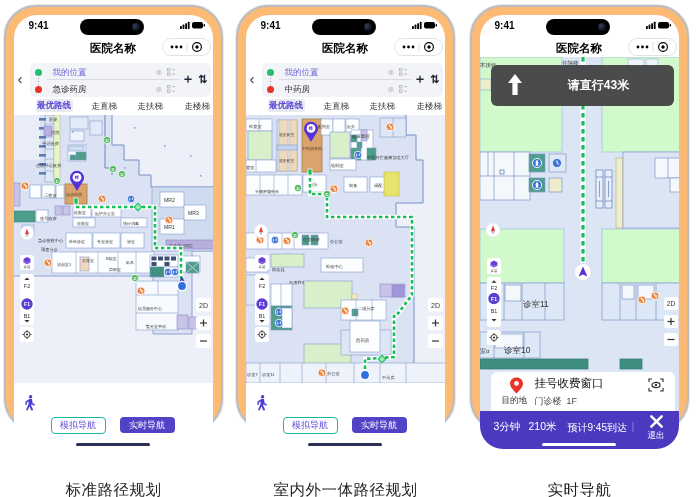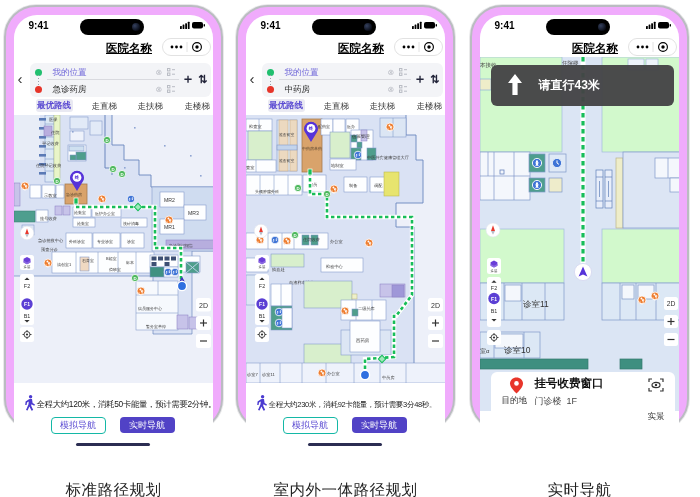--- a/index.html
+++ b/index.html
@@ -1,30 +1,30 @@
 <!DOCTYPE html>
 <html lang="zh"><head>
 <meta charset="utf-8">
 <style>
   html,body{margin:0;padding:0;}
   body{width:700px;height:497px;background:#ffffff;overflow:hidden;
        font-family:"Liberation Sans",sans-serif;position:relative;}
   .phone{position:absolute;top:5px;width:219px;height:426px;box-sizing:border-box;
-         background:#f0abfc;border-radius:32px;
+         background:#fdba74;border-radius:32px;
          border:2.5px solid #babcc1;box-shadow:0 0 0 1px #e9e9ea;}
   .screen{position:absolute;left:7.5px;top:7.5px;width:199px;height:434px;
           background:#fff;border-radius:23px;overflow:hidden;}
   .island{position:absolute;left:66px;top:4px;width:64px;height:16px;
           border-radius:8px;background:#000;}
   .cam{position:absolute;right:4px;top:4px;width:8px;height:8px;border-radius:50%;
        background:radial-gradient(circle at 35% 35%,#35415e,#0a0d18 70%);}
   .time{position:absolute;left:15px;top:5px;font-size:10px;font-weight:bold;color:#000;}
   .sbicons{position:absolute;right:7px;top:6px;}
-  .title{position:absolute;left:16px;top:26px;width:100%;text-align:center;
-         font-size:11.5px;font-weight:bold;color:#000;text-decoration:underline;}
+  .title{position:absolute;left:0;top:26px;width:100%;text-align:center;
+         font-size:11.5px;font-weight:bold;color:#000;}
   .capsule{position:absolute;right:2px;top:23px;width:47px;height:16px;
            border:1px solid #e2e2e2;border-radius:9px;background:#fff;}
   .label{position:absolute;top:480px;font-size:15.5px;color:#1f1f1f;
          text-align:center;letter-spacing:0.5px;}
   
   .backch{position:absolute;left:4px;top:55px;font-size:15px;color:#333;}
   .spanel{position:absolute;left:16px;top:48px;width:181px;height:34px;
           background:#f3f4f7;border-radius:6px;}
   .srow{position:absolute;left:0;width:100%;height:17px;font-size:8.5px;}
   .dot{position:absolute;left:5px;width:7px;height:7px;border-radius:50%;}
@@ -379,21 +379,20 @@
   </svg>
 
   <div class="bpanel">
 
     <svg style="position:absolute;left:11px;top:12px;" width="11" height="16" viewBox="0 0 11 16">
       <g fill="#4b3bd0">
             <circle cx="5.6" cy="1.8" r="1.7"></circle>
             <path d="M5 4 L7 4 L7.6 8 L10 9.5 L9.3 10.8 L6.4 9.2 L6.2 10.8 L8.2 15 L6.6 15.8 L4.4 11.4 L2.6 15.6 L1 15 L3.4 9.6 L3.8 6.4 L2 7.6 L1.6 10 L0.2 10 L0.6 6.6 L4 4.2 Z"></path>
           </g>
     </svg>
-    <div class="btext">全程大约120米，消耗50卡能量，预计需要2分钟。</div>
 
     <div class="btn1">模拟导航</div>
 
     <div class="btn2">实时导航</div>
   </div>
 
   <div class="homebar"></div>
  </div>
 </div>
 
@@ -664,21 +663,20 @@
           <line x1="4" y1="7" x2="11" y2="7" stroke="#333" stroke-width="1.2"></line>
         </g>
   </svg>
   <div class="bpanel">
     <svg style="position:absolute;left:11px;top:12px;" width="11" height="16" viewBox="0 0 11 16">
       <g fill="#4b3bd0">
             <circle cx="5.6" cy="1.8" r="1.7"></circle>
             <path d="M5 4 L7 4 L7.6 8 L10 9.5 L9.3 10.8 L6.4 9.2 L6.2 10.8 L8.2 15 L6.6 15.8 L4.4 11.4 L2.6 15.6 L1 15 L3.4 9.6 L3.8 6.4 L2 7.6 L1.6 10 L0.2 10 L0.6 6.6 L4 4.2 Z"></path>
           </g>
     </svg>
-    <div class="btext" style="font-size:7.5px;top:17px;">全程大约230米，消耗92卡能量，预计需要3分48秒。</div>
     <div class="btn1">模拟导航</div>
     <div class="btn2">实时导航</div>
   </div>
   <div class="homebar"></div>
  </div>
 </div>
 
 <div class="phone" style="left:470px;">
  <div class="screen">
   <div class="time">9:41</div>
@@ -849,46 +847,60 @@
    <g transform="translate(184,276)">
           <rect width="14" height="13" rx="2.5" fill="#fff"></rect>
           <line x1="3.5" y1="6.5" x2="10.5" y2="6.5" stroke="#333" stroke-width="1.2"></line>
         </g>
   </svg>
 
   <div style="position:absolute;left:11px;top:50px;width:183px;height:41px;background:rgba(68,68,70,0.96);border-radius:6px;">
     <svg style="position:absolute;left:14px;top:8px;" width="20" height="24" viewBox="0 0 20 24">
           <path d="M10 1 L17 10 L12.6 10 L12.6 22 L7.4 22 L7.4 10 L3 10 Z" fill="#fff"></path>
         </svg>
-    <div style="position:absolute;left:48px;top:12px;width:120px;color:#fff;font-size:12px;font-weight:bold;">请直行43米</div>
+    <div style="position:absolute;left:48px;top:12px;width:120px;text-align:center;color:#fff;font-size:12px;font-weight:bold;">请直行43米</div>
   </div>
 
   <div style="position:absolute;left:11px;top:357px;width:184px;height:39px;background:#fff;border-radius:6px 6px 0 0;">
 
     <svg style="position:absolute;left:18px;top:5px;" width="15" height="17" viewBox="0 0 15 17">
           <path d="M7.5 0.5 C11.2 0.5 14 3.2 14 6.6 C14 11 7.5 16.5 7.5 16.5 C7.5 16.5 1 11 1 6.6 C1 3.2 3.8 0.5 7.5 0.5 Z" fill="#e8352a"></path>
           <circle cx="7.5" cy="6.4" r="2.3" fill="#fff"></circle>
         </svg>
     <div style="position:absolute;left:11px;top:23px;font-size:8.5px;color:#333;">目的地</div>
-    <div style="position:absolute;left:44px;top:4px;font-size:11.5px;font-weight:bold;color:#111;">挂号收费窗口</div>
+    <div style="position:absolute;left:44px;top:4px;font-size:11.5px;font-weight:normal;color:#111;">挂号收费窗口</div>
     <div style="position:absolute;left:44px;top:23px;font-size:9px;color:#444;">门诊楼&nbsp;&nbsp;1F</div>
 
     <svg style="position:absolute;left:157px;top:6px;" width="16" height="14" viewBox="0 0 16 14">
           <g stroke="#333" stroke-width="1.2" fill="none">
             <path d="M1 4 L1 1 L4 1"></path>
             <path d="M12 1 L15 1 L15 4"></path>
             <path d="M1 10 L1 13 L4 13"></path>
             <path d="M12 13 L15 13 L15 10"></path>
             <ellipse cx="8" cy="7" rx="4" ry="2.6"></ellipse>
           </g>
           <circle cx="8" cy="7" r="1.2" fill="#333"></circle>
         </svg>
     <div style="position:absolute;left:157px;top:39px;font-size:8.5px;color:#333;">实景</div>
   </div>
 
+  <div style="position:absolute;left:0;top:396px;width:201px;height:40px;background:#4b3ac0;color:#fff;">
+    <span style="position:absolute;left:14px;top:9px;font-size:10.5px;">3分钟</span>
+    <span style="position:absolute;left:49px;top:9px;font-size:10.5px;">210米</span>
+    <span style="position:absolute;left:88px;top:10px;font-size:10px;">预计9:45到达</span>
+    <span style="position:absolute;left:152px;top:9px;font-size:11px;color:#8b80d8;">|</span>
+
+    <svg style="position:absolute;left:169px;top:3px;" width="15" height="15" viewBox="0 0 13 13">
+          <g stroke="#fff" stroke-width="2.2" stroke-linecap="round">
+            <line x1="2" y1="2" x2="11" y2="11"></line>
+            <line x1="11" y1="2" x2="2" y2="11"></line>
+          </g>
+        </svg>
+    <span style="position:absolute;left:168px;top:19px;font-size:8.5px;">退出</span>
+  </div>
   <div class="homebar" style="background:#fff;"></div>
  </div>
 </div>
 
 <div class="label" style="left:4px;width:219px;">标准路径规划</div>
 
 <div class="label" style="left:236px;width:219px;">室内外一体路径规划</div>
 
 <div class="label" style="left:470px;width:219px;">实时导航</div>
 

